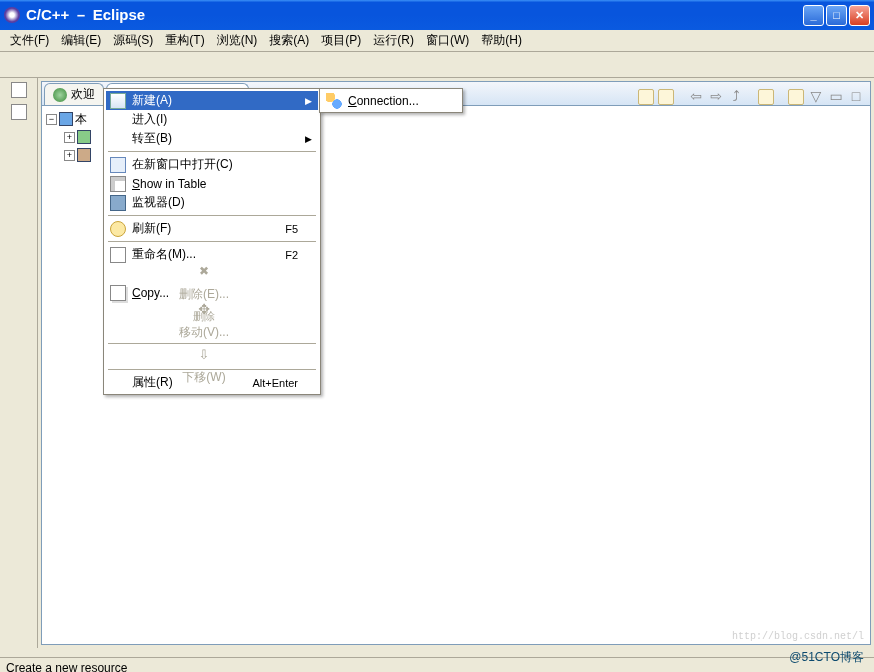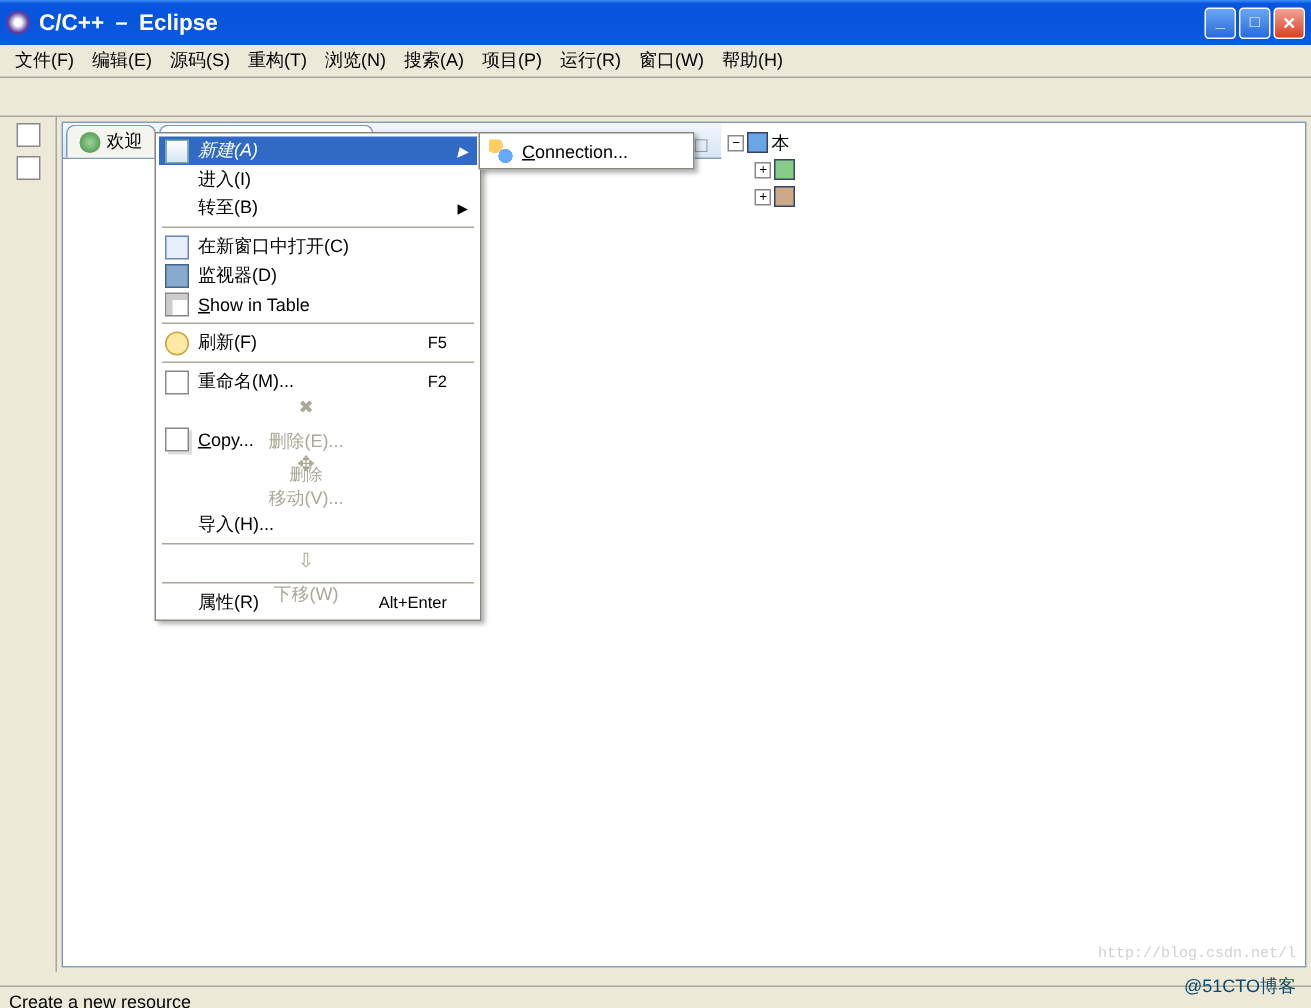--- a/index.html
+++ b/index.html
@@ -19,21 +19,21 @@
 .menubar span { padding: 2px 6px; cursor: default; }
 
 
 .toolrow { height: 26px; background: #ece9d8; border-bottom: 1px solid #aca899; }
 
 
 .mainarea { display: flex; height: 570px; background: #ece9d8; }
 .leftgutter { width: 38px; background: #ece9d8; border-right: 1px solid #aca899; padding-top: 4px; display: flex; flex-direction: column; align-items: center; gap: 6px; }
 .gicon { width: 16px; height: 16px; border: 1px solid #888; background: #fff; }
 
-.viewpanel { flex: 1; display: flex; flex-direction: row; margin: 3px; background: #fff; border: 1px solid #7f9db9; }
+.viewpanel { flex: 1; display: flex; flex-direction: column; margin: 3px; background: #fff; border: 1px solid #7f9db9; }
 
 
 .viewtabs { height: 24px; display: flex; align-items: flex-end; background: linear-gradient(#f3f6fb,#d6e5f5); border-bottom: 1px solid #7f9db9; position: relative; }
 .viewtab { height: 22px; padding: 0 8px; display: flex; align-items: center; gap: 4px; border: 1px solid #7f9db9; border-bottom: none; border-radius: 6px 6px 0 0; background: #f5f5f0; margin-left: 2px; font-size: 11px; }
 .viewtab.active { background: #fff; }
 .tabicon { width: 14px; height: 14px; background: #4a90d9; border-radius: 2px; }
 .tabicon.globe { background: radial-gradient(circle,#9fd49f,#3a8a3a); border-radius: 50%; }
 .tabclose { width: 12px; height: 12px; font-size: 10px; color: #777; text-align: center; line-height: 12px; }
 .viewtoolbar { margin-left: auto; display: flex; gap: 4px; padding-right: 6px; align-items: center; }
 .tbicon { width: 16px; height: 16px; border: 1px solid #cbb777; background: #fdf6d9; border-radius: 2px; }
@@ -41,21 +41,21 @@
 
 .viewbody { flex: 1; background: #fff; position: relative; padding: 4px; }
 .treerow { display: flex; align-items: center; gap: 2px; height: 18px; font-size: 11px; }
 .treetoggle { width: 11px; height: 11px; border: 1px solid #888; font-size: 9px; line-height: 9px; text-align: center; background: #fff; }
 .treeicon { width: 14px; height: 14px; background: #6aa6e6; border: 1px solid #346; }
 .indent { width: 16px; }
 
 
 .ctxmenu { position: absolute; top: 88px; left: 103px; width: 218px; background: #fff; border: 1px solid #8a867a; box-shadow: 2px 2px 3px rgba(0,0,0,0.3); padding: 2px; }
 .ctxitem { height: 19px; display: flex; align-items: center; padding: 0 20px 0 4px; gap: 6px; font-size: 12px; position: relative; }
-.ctxitem.sel { background: #316ac5; color: #fff; font-style: italic; }
+.ctxitem.sel { background: #316ac5; color: #fff; }
 .ctxitem.disabled { color: #aca899; flex-direction: column; }
 .ctxitem .micon { width: 16px; height: 16px; flex-shrink: 0; }
 .ctxitem .label { flex: 1; }
 .ctxitem .label u { text-decoration: underline; }
 .ctxitem .shortcut { color: inherit; font-size: 11px; }
 .ctxitem.disabled .shortcut { color: #aca899; }
 .ctxitem .arrow { position: absolute; right: 6px; font-size: 9px; }
 .ctxsep { height: 1px; background: #aca899; margin: 3px 2px; }
 
 
@@ -179,26 +179,26 @@
     <span class="micon"></span>
     <span class="label">转至(B)</span>
     <span class="arrow">▶</span>
   </div>
   <div class="ctxsep"></div>
   <div class="ctxitem">
     <span class="micon i-openwin"></span>
     <span class="label">在新窗口中打开(C)</span>
   </div>
   <div class="ctxitem">
+    <span class="micon i-table"></span>
+    <span class="label"><u>S</u>how in Table</span>
+  </div>
+  <div class="ctxitem">
     <span class="micon i-monitor"></span>
     <span class="label">监视器(D)</span>
-  </div>
-  <div class="ctxitem">
-    <span class="micon i-table"></span>
-    <span class="label"><u>S</u>how in Table</span>
   </div>
   <div class="ctxsep"></div>
   <div class="ctxitem">
     <span class="micon i-refresh"></span>
     <span class="label">刷新(F)</span>
     <span class="shortcut">F5</span>
   </div>
   <div class="ctxsep"></div>
   <div class="ctxitem">
     <span class="micon i-rename"></span>
@@ -214,24 +214,20 @@
     <span class="micon i-copy"></span>
     <span class="label"><u>C</u>opy...</span>
   </div>
   <div class="ctxitem disabled">
     <span class="micon i-move"></span>
     <span class="label">移动(V)...</span>
   </div>
   <div class="ctxitem">
     <span class="micon"></span>
   </div>
-  <div class="ctxitem">
-    <span class="micon"></span>
-    <span class="label">导入(H)...</span>
-  </div>
   <div class="ctxsep"></div>
   <div class="ctxitem disabled">
     <span class="micon i-down"></span>
     <span class="label">下移(W)</span>
   </div>
   <div class="ctxsep"></div>
   <div class="ctxitem">
     <span class="micon"></span>
     <span class="label">属性(R)</span>
     <span class="shortcut">Alt+Enter</span>

